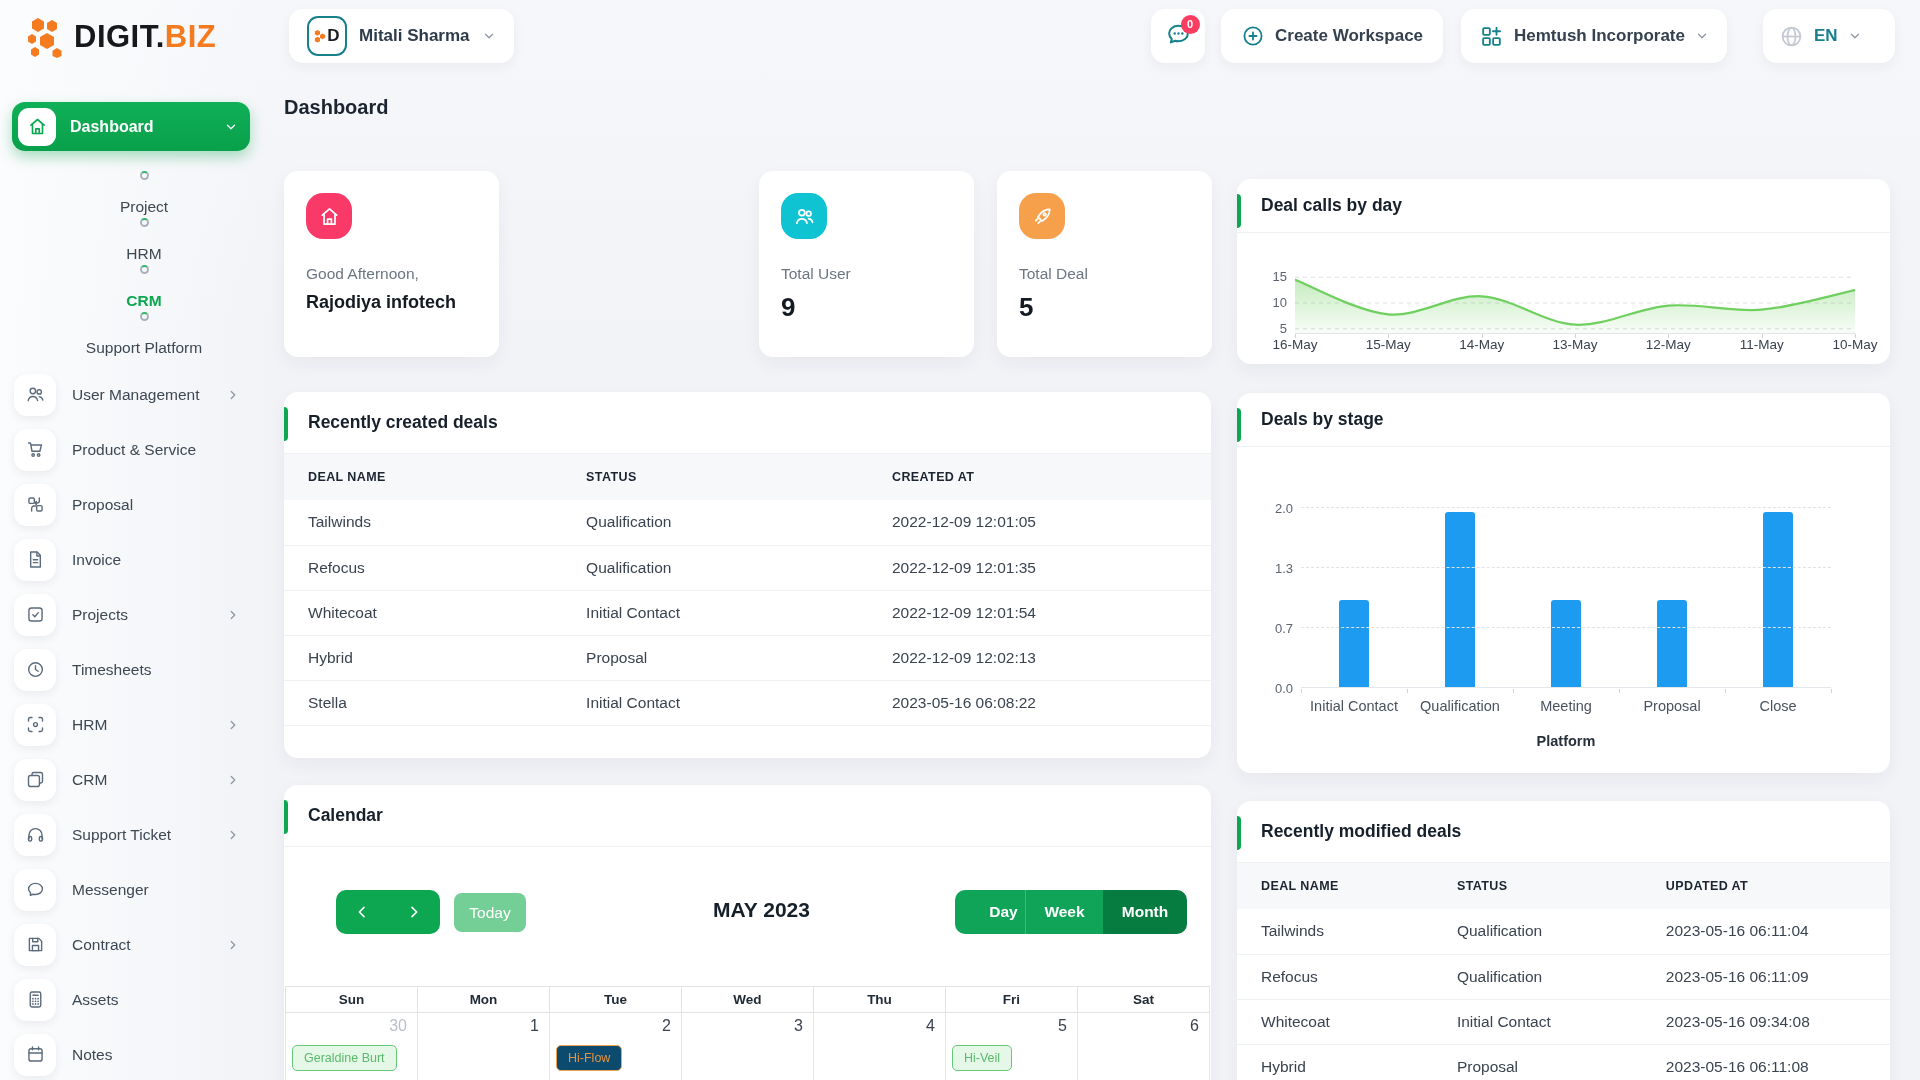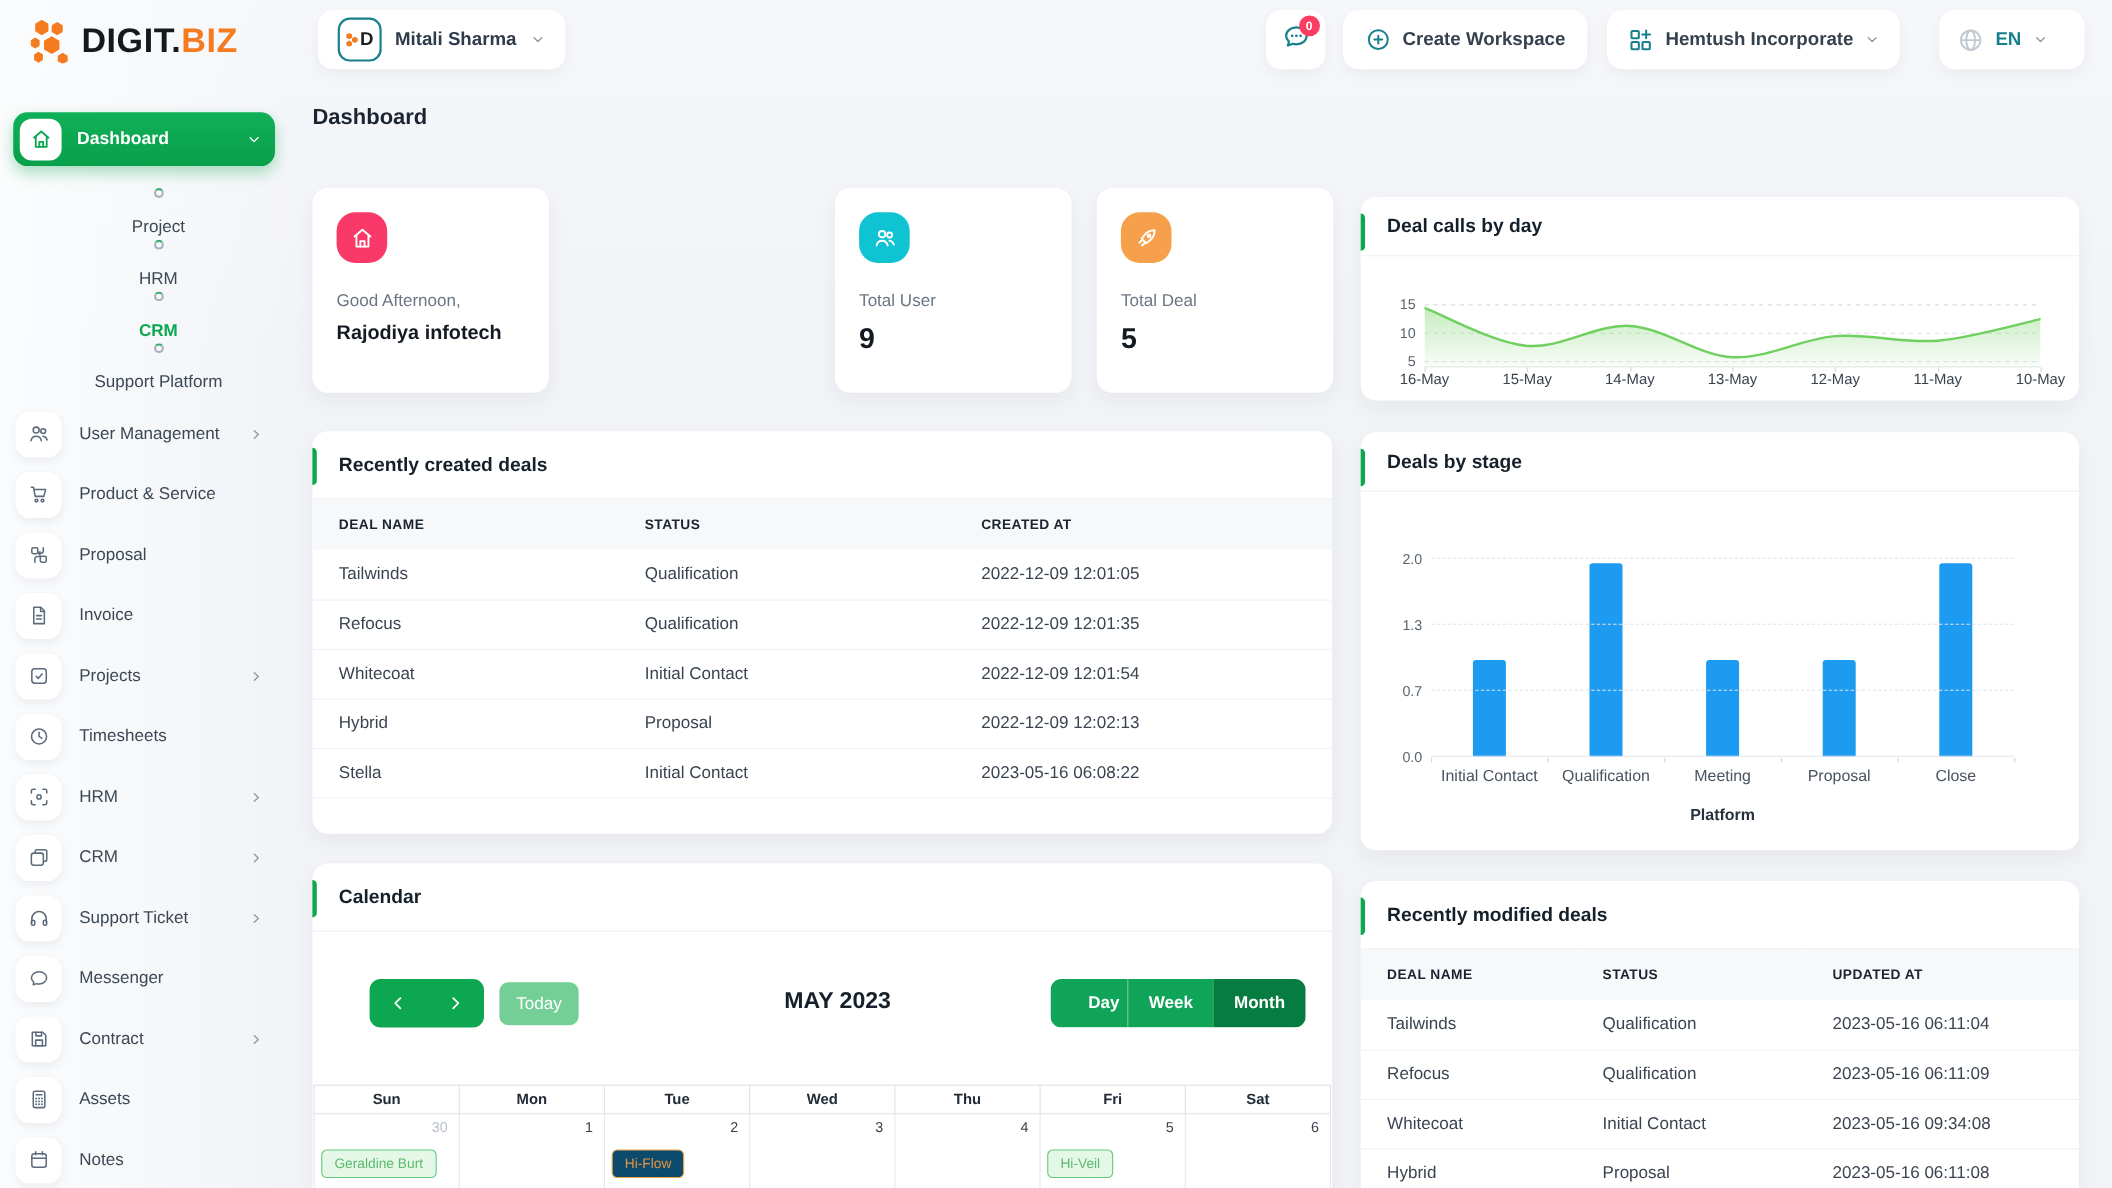--- a/index.html
+++ b/index.html
@@ -92,21 +92,21 @@
   .seg .d { width:70px; background:#0fa457;padding-left:27px; }
   .seg .w { width:78px; background:#0fa457; border-left:1px solid rgba(255,255,255,.22); }
   .seg .m { width:84px; background:#077c41; }
   .cal-grid { position:absolute; left:1px; right:1px; top:201px; }
   .cal-row { display:flex; }
   .cal-hcell { flex:1; border:1px solid #dfe2e7; border-right:none; height:27px; display:flex;
                align-items:center; justify-content:center; font-size:13.5px; font-weight:700; color:#222c37; }
   .cal-hcell:last-child { border-right:1px solid #dfe2e7; }
   .cal-cell { flex:1; border:1px solid #e4e7eb; border-right:none; border-top:none; height:150px; }
   .cal-cell:last-child { border-right:1px solid #e4e7eb; }
-  .cal-date { text-align:right; padding:4px 10px 0 0; font-size:13px; color:#39434e; height:26px; }
+  .cal-date { text-align:right; padding:4px 10px 0 0; font-size:16px; color:#39434e; height:26px; }
   .cal-date.dim { color:#b8bfc8; }
   .event { display:inline-block; margin:6px 0 0 6px; padding:5px 11px; border-radius:5px;
            font-size:12.5px; cursor:pointer; }
   .event.green { background:#e5f7e6; border:1px solid #66c87a; color:#5aba6e; }
   .event.orange { background:#0c4a6e; border:1px solid #f0a54e; color:#e59440; }
 
   
   .gridline { stroke:#d9dde3; stroke-width:1; stroke-dasharray:4 4; }
   #line-ylabels span, .bar-ylabel { position:absolute; right:0; font-size:13px; color:#5b6570; }
   #line-ylabels { position:absolute; left:12px; top:93px; width:38px; height:62px; }

